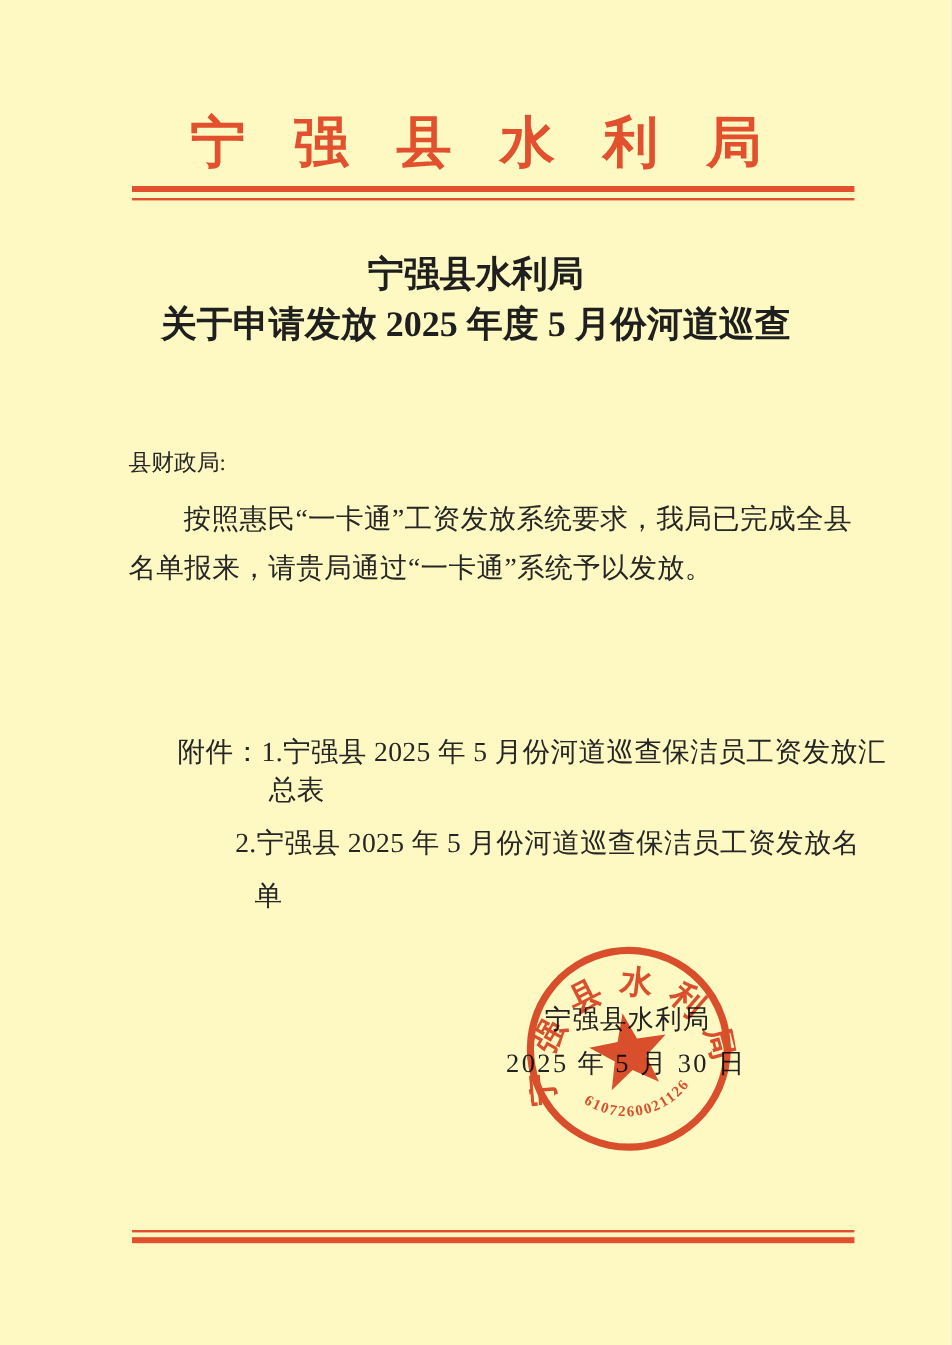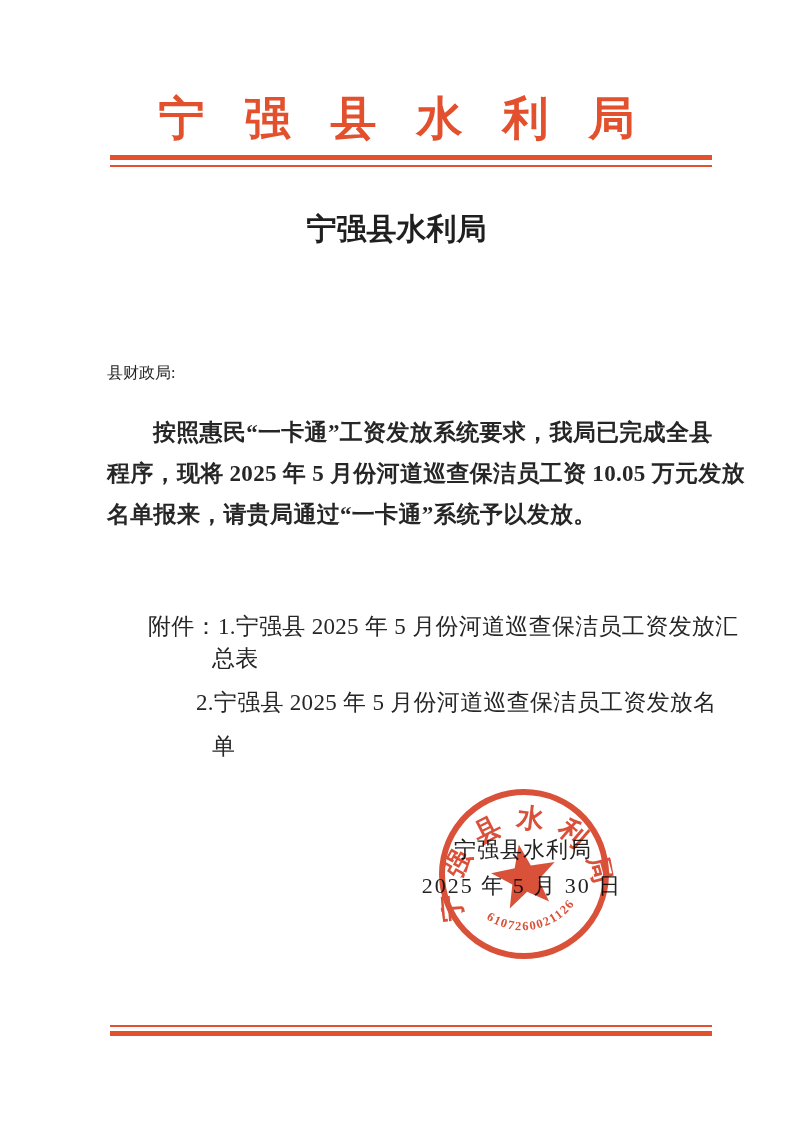--- a/index.html
+++ b/index.html
@@ -1,20 +1,20 @@
 <!DOCTYPE html>
 <html lang="zh"><head>
 <meta charset="utf-8">
 <style>
   html,body{margin:0;padding:0;background:#e8e6e2;}
   .page{
     position:relative;
     width:793px;height:1121px;
     margin:0 auto;
-    background:#ffffff;
+    background:#fef9c3;
     overflow:hidden;
     font-family:"Liberation Serif","DejaVu Serif",serif;
     color:#262626;
   }
   
   .letterhead{
     position:absolute;top:88px;left:0;right:0;
     text-align:center;
     font-size:46px;font-weight:bold;
     letter-spacing:40px;padding-left:40px;
@@ -29,34 +29,34 @@
   
   .doc-title{
     position:absolute;top:208px;left:0;right:0;
     text-align:center;
     font-size:30px;font-weight:bold;
     line-height:42px;
     color:#1f1f1f;
   }
   
   .recipient{
-    position:absolute;top:358px;left:107px;
-    font-size:16px;line-height:30px;
+    position:absolute;top:372px;left:107px;
+    font-size:19px;line-height:30px;
   }
   .body-text{
     position:absolute;top:412px;left:107px;width:596px;
     font-size:23px;
   }
-  .body-text .line{height:41px;line-height:41px;white-space:nowrap;letter-spacing:.3px;font-weight:bold;}
+  .body-text .line{height:41px;line-height:41px;white-space:nowrap;letter-spacing:.3px;}
   .body-text .line.indent{padding-left:46px;}
   
   .attachments{position:absolute;top:600px;left:0;width:100%;font-size:23px;}
   .att-row{position:absolute;white-space:nowrap;line-height:30px;letter-spacing:.3px;}
   .att-row.r1{top:12px;left:148px;}
-  .att-row.r2{top:44px;left:212px;text-align:right;}
+  .att-row.r2{top:44px;left:224px;text-align:right;}
   .att-row.r3{top:88px;left:196px;text-align:center;}
   .att-row.r4{top:132px;left:212px;}
   
   .sign-org{
     position:absolute;top:835px;left:523px;transform:translateX(-50%);
     font-size:22px;letter-spacing:1px;white-space:nowrap;color:#222;
   }
   .sign-date{
     position:absolute;top:871px;left:522px;transform:translateX(-50%);
     font-size:22px;letter-spacing:2px;white-space:nowrap;color:#222;
@@ -75,27 +75,27 @@
 <body>
 
 <div class="page">
 
   <div class="letterhead">宁强县水利局</div>
   <div class="rule top-thick"></div>
   <div class="rule top-thin"></div>
 
   <div class="doc-title">
     <div>宁强县水利局</div>
+    <div>关于申请发放 2025 年度 5 月份河道巡查</div>
   </div>
 
   <div class="recipient">县财政局:</div>
 
   <div class="body-text">
     <div class="line indent">按照惠民“一卡通”工资发放系统要求，我局已完成全县</div>
-    <div class="line">程序，现将 2025 年 5 月份河道巡查保洁员工资 10.05 万元发放</div>
     <div class="line">名单报来，请贵局通过“一卡通”系统予以发放。</div>
   </div>
 
   <div class="attachments">
     <div class="att-row r1">附件：1.宁强县 2025 年 5 月份河道巡查保洁员工资发放汇</div>
     <div class="att-row r2">总表</div>
     <div class="att-row r3">2.宁强县 2025 年 5 月份河道巡查保洁员工资发放名</div>
     <div class="att-row r4">单</div>
   </div>
 

